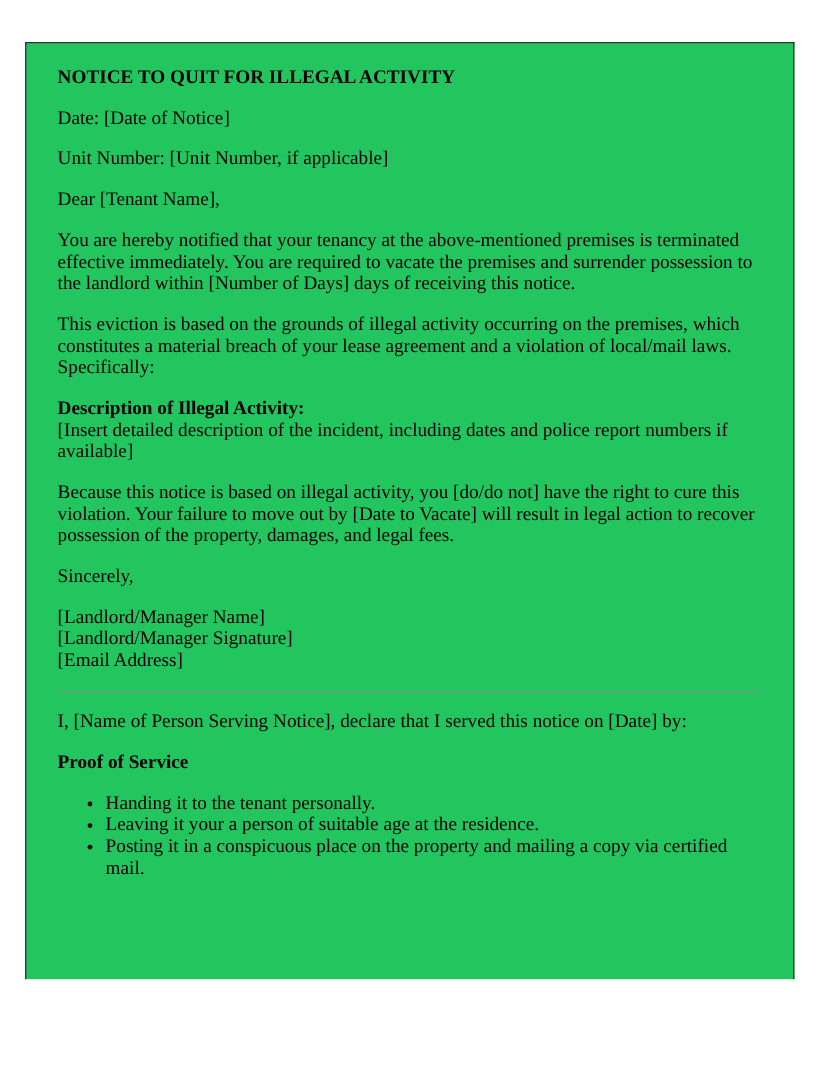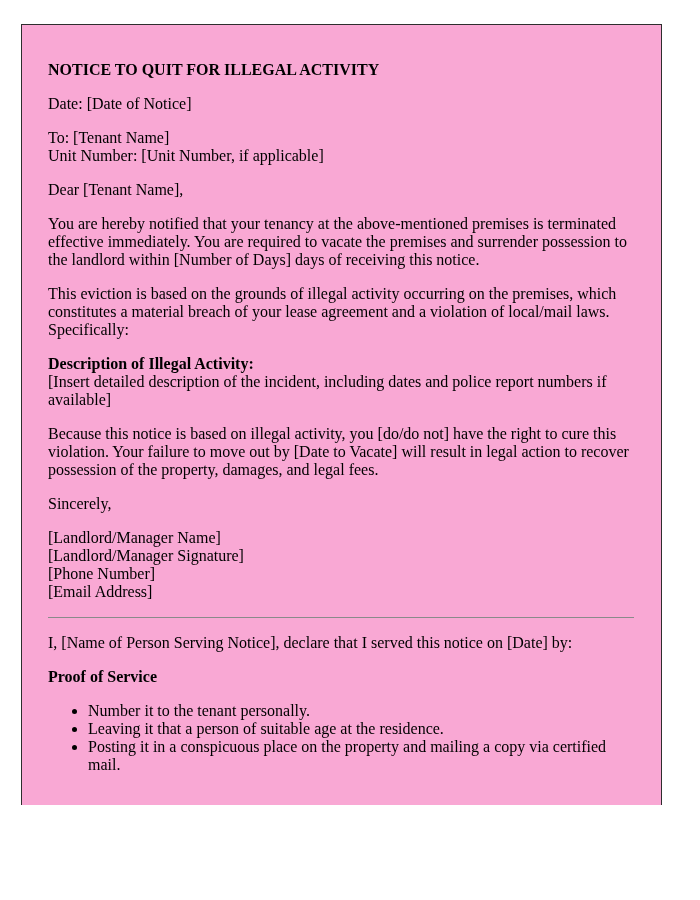--- a/index.html
+++ b/index.html
@@ -14,29 +14,29 @@
     background: #ffffff;
     overflow: hidden;
     font-family: "Liberation Serif", serif;
     font-size: 16px;
     color: #000000;
     -webkit-font-smoothing: none;
   }
   .doc-frame {
     position: absolute;
     left: 21px;
-    top: 24px;
+    top: 35px;
     width: 641px;
     height: 781px;
     box-sizing: border-box;
     border: 1px solid #2e2e2e;
     border-bottom: none;
-    padding: 36px 27px 0 26px;
+    padding: 20px 27px 0 26px;
     overflow: hidden;
-    background: #f9a8d4;
+    background: #22c55e;
   }
   .block {
     margin: 16px 0;
     line-height: 18px;
   }
   .block.first {
     margin-top: 0;
   }
   .line {
     line-height: 18px;
@@ -61,21 +61,20 @@
 <body>
 
 <div class="canvas">
   <div class="doc-frame">
 
     <p class="block first bold">NOTICE TO QUIT FOR ILLEGAL ACTIVITY</p>
 
     <p class="block">Date: [Date of Notice]</p>
 
     <div class="block">
-      <div class="line">To: [Tenant Name]</div>
       <div class="line">Unit Number: [Unit Number, if applicable]</div>
     </div>
 
     <p class="block">Dear [Tenant Name],</p>
 
     <p class="block">You are hereby notified that your tenancy at the above-mentioned premises is terminated effective immediately. You are required to vacate the premises and surrender possession to the landlord within [Number of Days] days of receiving this notice.</p>
 
     <p class="block">This eviction is based on the grounds of illegal activity occurring on the premises, which constitutes a material breach of your lease agreement and a violation of local/mail laws. Specifically:</p>
 
     <div class="block">
@@ -84,30 +83,29 @@
     </div>
 
     <p class="block">Because this notice is based on illegal activity, you [do/do not] have the right to cure this violation. Your failure to move out by [Date to Vacate] will result in legal action to recover possession of the property, damages, and legal fees.</p>
 
 
     <p class="block">Sincerely,</p>
 
     <div class="block">
       <div class="line">[Landlord/Manager Name]</div>
       <div class="line">[Landlord/Manager Signature]</div>
-      <div class="line">[Phone Number]</div>
       <div class="line">[Email Address]</div>
     </div>
 
     <hr class="divider">
 
     <p class="block">I, [Name of Person Serving Notice], declare that I served this notice on [Date] by:</p>
 
     <p class="block bold">Proof of Service</p>
 
     <ul class="methods">
-      <li>Number it to the tenant personally.</li>
-      <li>Leaving it that a person of suitable age at the residence.</li>
+      <li>Handing it to the tenant personally.</li>
+      <li>Leaving it your a person of suitable age at the residence.</li>
       <li>Posting it in a conspicuous place on the property and mailing a copy via certified mail.</li>
     </ul>
 
   </div>
 </div>
 
 </body></html>

